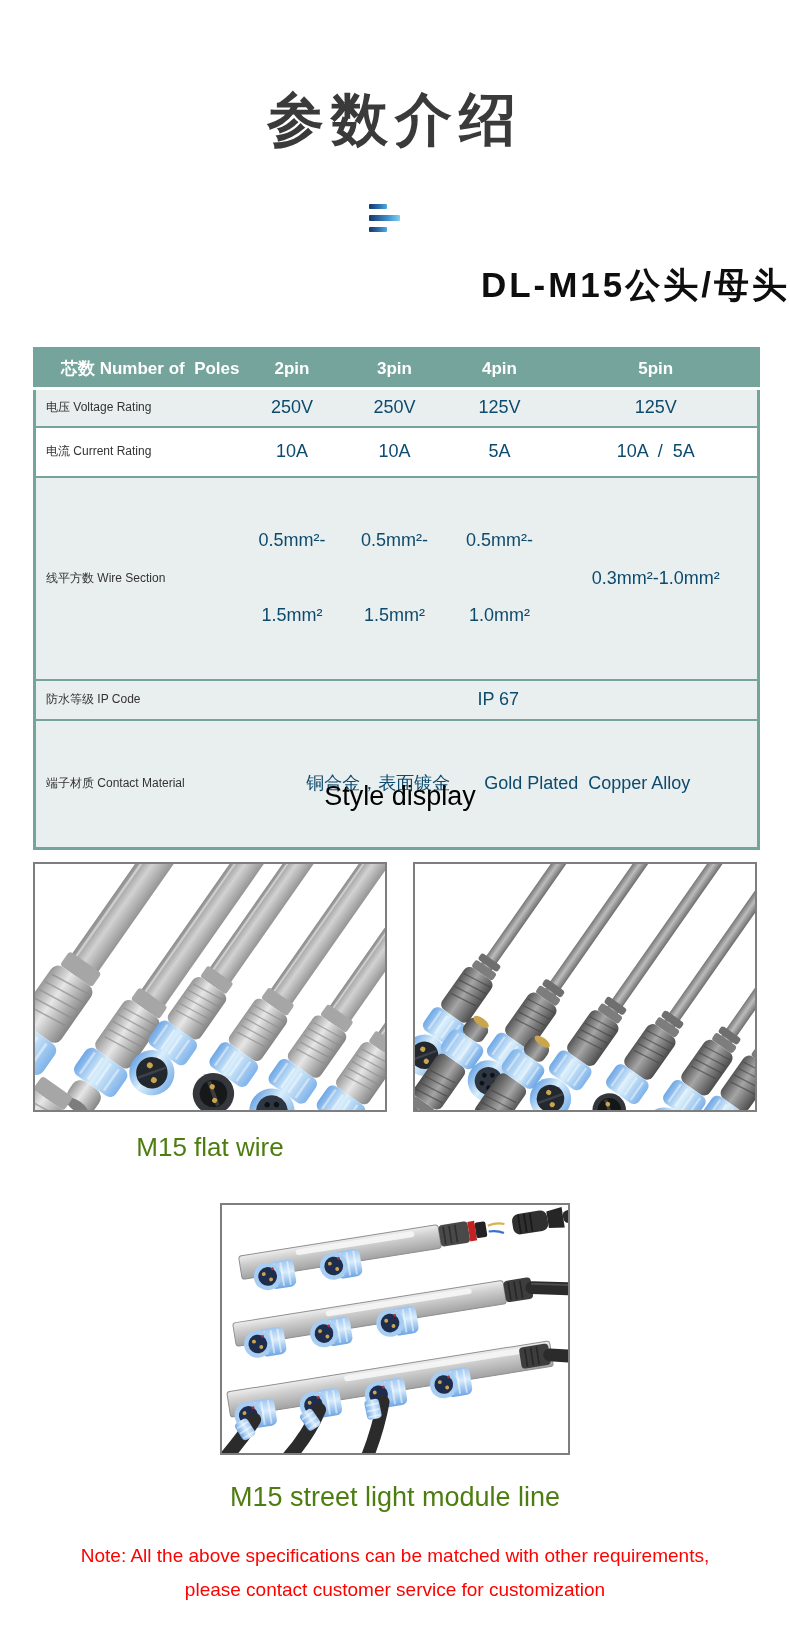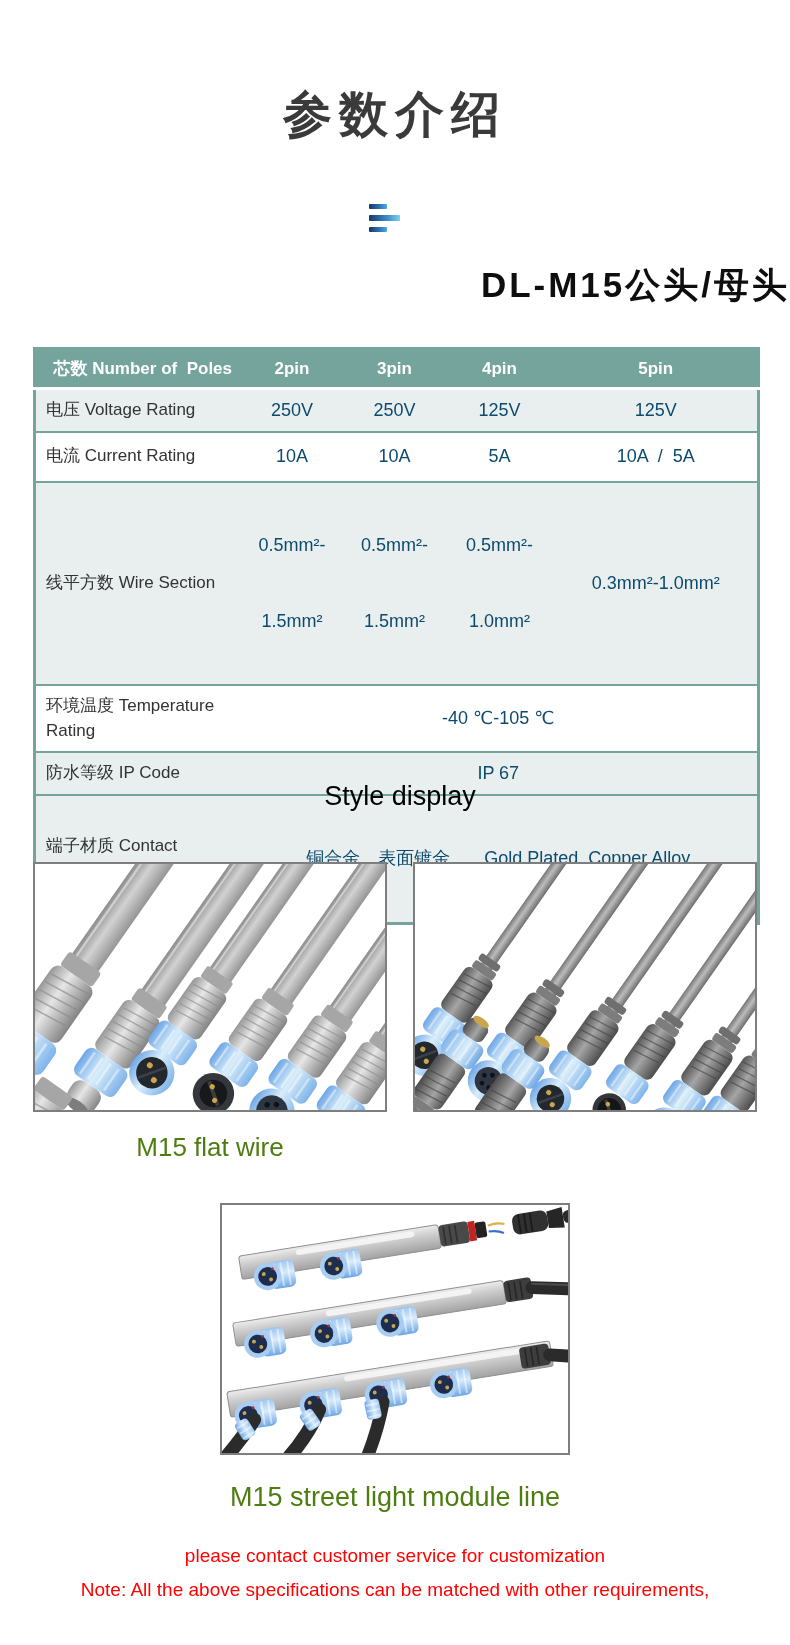--- a/index.html
+++ b/index.html
@@ -7,45 +7,45 @@
   .page {
     position:relative; width:790px; height:1645px; margin:0 auto;
     background:#ffffff; overflow:hidden;
     font-family:"Liberation Sans","DejaVu Sans",sans-serif; color:#222;
   }
   .abs { position:absolute; }
 
   
   .main-title {
     left:0; right:0; top:82px; text-align:center;
-    font-size:49px; font-weight:700; letter-spacing:7px; color:#3a3a3a;
+    font-size:57px; font-weight:700; letter-spacing:7px; color:#3a3a3a;
   }
   .accent-bars { left:369px; top:204px; width:60px; }
   .accent-bars .bar { height:5px; border-radius:1px; margin-bottom:6px;
     background:linear-gradient(90deg,#14386a 0%,#2f6fae 55%,#4aace4 100%); }
   .accent-bars .bar.b1 { width:18px; }
   .accent-bars .bar.b2 { width:31px; height:6px;
     background:linear-gradient(90deg,#14386a 0%,#3f8ecb 60%,#7fd0f0 100%); }
   .accent-bars .bar.b3 { width:18px; margin-bottom:0; }
   .subtitle {
     left:0; right:0; top:262px; text-align:right;
     font-size:35px; font-weight:700; letter-spacing:3px; color:#0e0e0e;
   }
 
   
   .spec-wrap { left:33px; top:347px; width:724px; }
   table.spec { border-collapse:collapse; table-layout:fixed; width:724px;
     border:3px solid #74a49c; }
   table.spec thead th { background:#74a49c; color:#ffffff; font-weight:700;
     font-size:17px; height:40px; border-bottom:3px solid #ffffff; white-space:pre-wrap; }
-  table.spec thead th.lbl { text-align:center; padding-left:10px; }
+  table.spec thead th.lbl { text-align:right; padding-left:10px; }
   table.spec tbody tr { border-top:2px solid #74a49c; }
   table.spec tbody tr:first-child { border-top:none; }
   table.spec tbody tr.tint { background:#e9efee; }
-  td.lbl { text-align:left; padding:8px 6px 8px 10px; font-size:17px; color:#333;
+  td.lbl { text-align:left; padding:8px 6px 8px 10px; font-size:12px; color:#333;
     line-height:1.45; }
   td.val { text-align:center; font-size:18px; color:#0c4a6e; white-space:pre-wrap;
     line-height:1.4; }
   tr.r-voltage  { height:38px; }
   tr.r-current  { height:50px;margin-left:20px; }
   tr.r-wire     { height:62px; }
   tr.r-temp     { height:58px; }
   tr.r-ip       { height:40px;margin-top:23px; }
   tr.r-housing  { height:56px; }
   tr.r-contact  { height:56px; }
@@ -124,24 +124,20 @@
           </td>
           <td class="val two-line">
             <span>0.5mm²-</span>
             <span>1.5mm²</span>
           </td>
           <td class="val two-line">
             <span>0.5mm²-</span>
             <span>1.0mm²</span>
           </td>
           <td class="val">0.3mm²-1.0mm²</td>
-        </tr>
-        <tr class="r-temp">
-          <td class="lbl">环境温度 Temperature Rating</td>
-          <td class="val" colspan="4">-40 ℃-105 ℃</td>
         </tr>
         <tr class="tint r-ip">
           <td class="lbl">防水等级 IP Code</td>
           <td class="val" colspan="4">IP 67</td>
         </tr>
         <tr class="tint r-contact">
           <td class="lbl">端子材质 Contact Material</td>
           <td class="val" colspan="4">
             <div class="contact-cell">
               <span>铜合金，表面镀金</span>
@@ -433,17 +429,17 @@
             <rect x="-10" y="0" width="20" height="15" rx="4" fill="url(#gBC)"></rect>
             <path d="M-5,1 L-5,14 M1,1 L1,14 M7,1 L7,14" stroke="#ffffff" stroke-width="1.8" opacity="0.5"></path>
           </g>
       </g>
     </svg>
   </div>
 
   <div class="abs caption cap-module">M15 street light module line</div>
 
   <div class="abs note">
+    <div>Note: All the above specifications can be matched with other requirements,</div>
     <div>please contact customer service for customization</div>
-    <div>Note: All the above specifications can be matched with other requirements,</div>
   </div>
 
 </div>
 
 </body></html>

